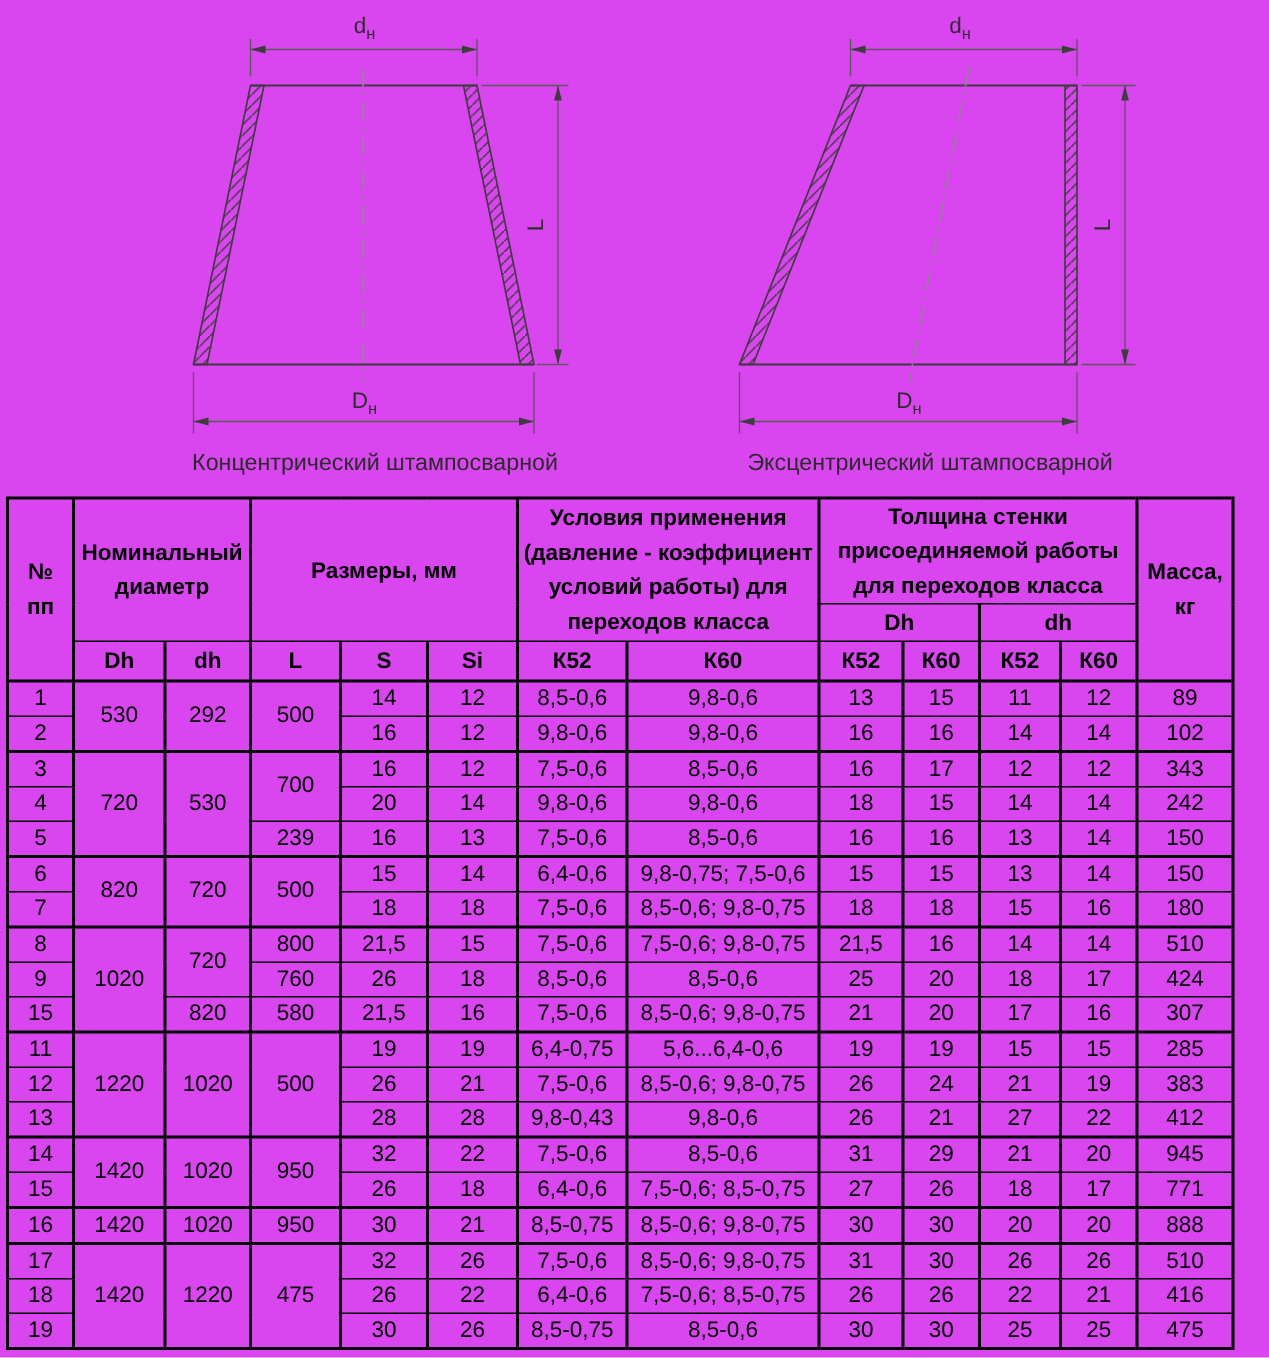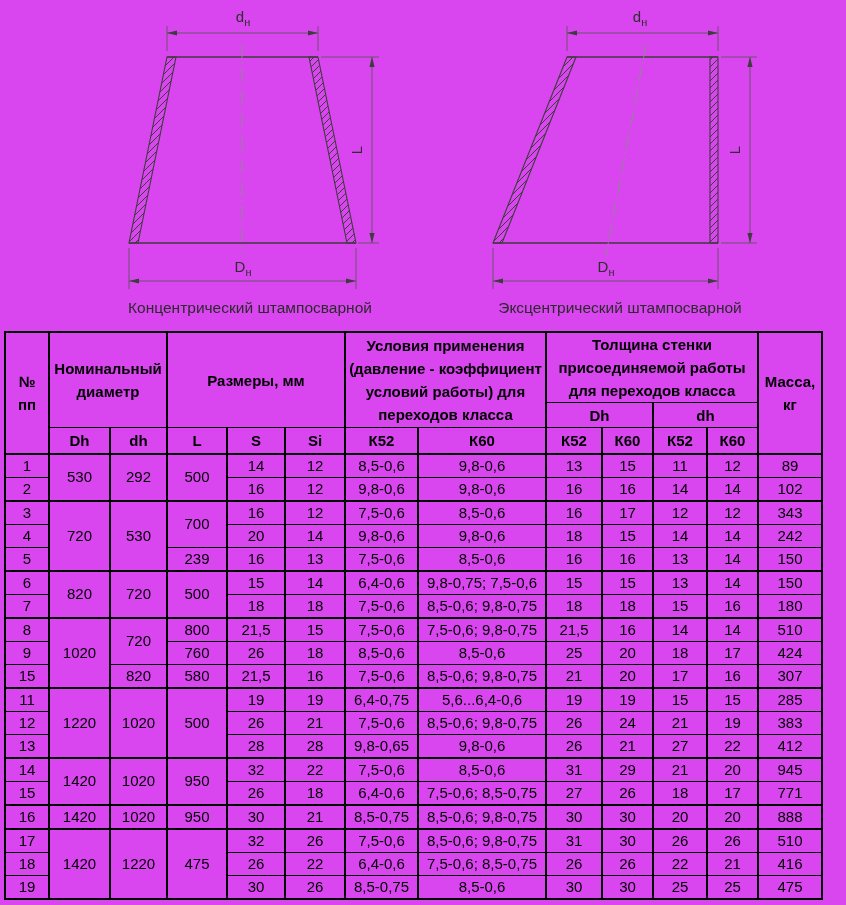--- a/index.html
+++ b/index.html
@@ -331,21 +331,21 @@
           <td>26</td>
           <td>24</td>
           <td>21</td>
           <td>19</td>
           <td>383</td>
         </tr>
         <tr>
           <td>13</td>
           <td>28</td>
           <td>28</td>
-          <td>9,8-0,65</td>
+          <td>9,8-0,43</td>
           <td>9,8-0,6</td>
           <td>26</td>
           <td>21</td>
           <td>27</td>
           <td>22</td>
           <td>412</td>
         </tr>
         <tr class="grp">
           <td>14</td>
           <td rowspan="2">1420</td>

